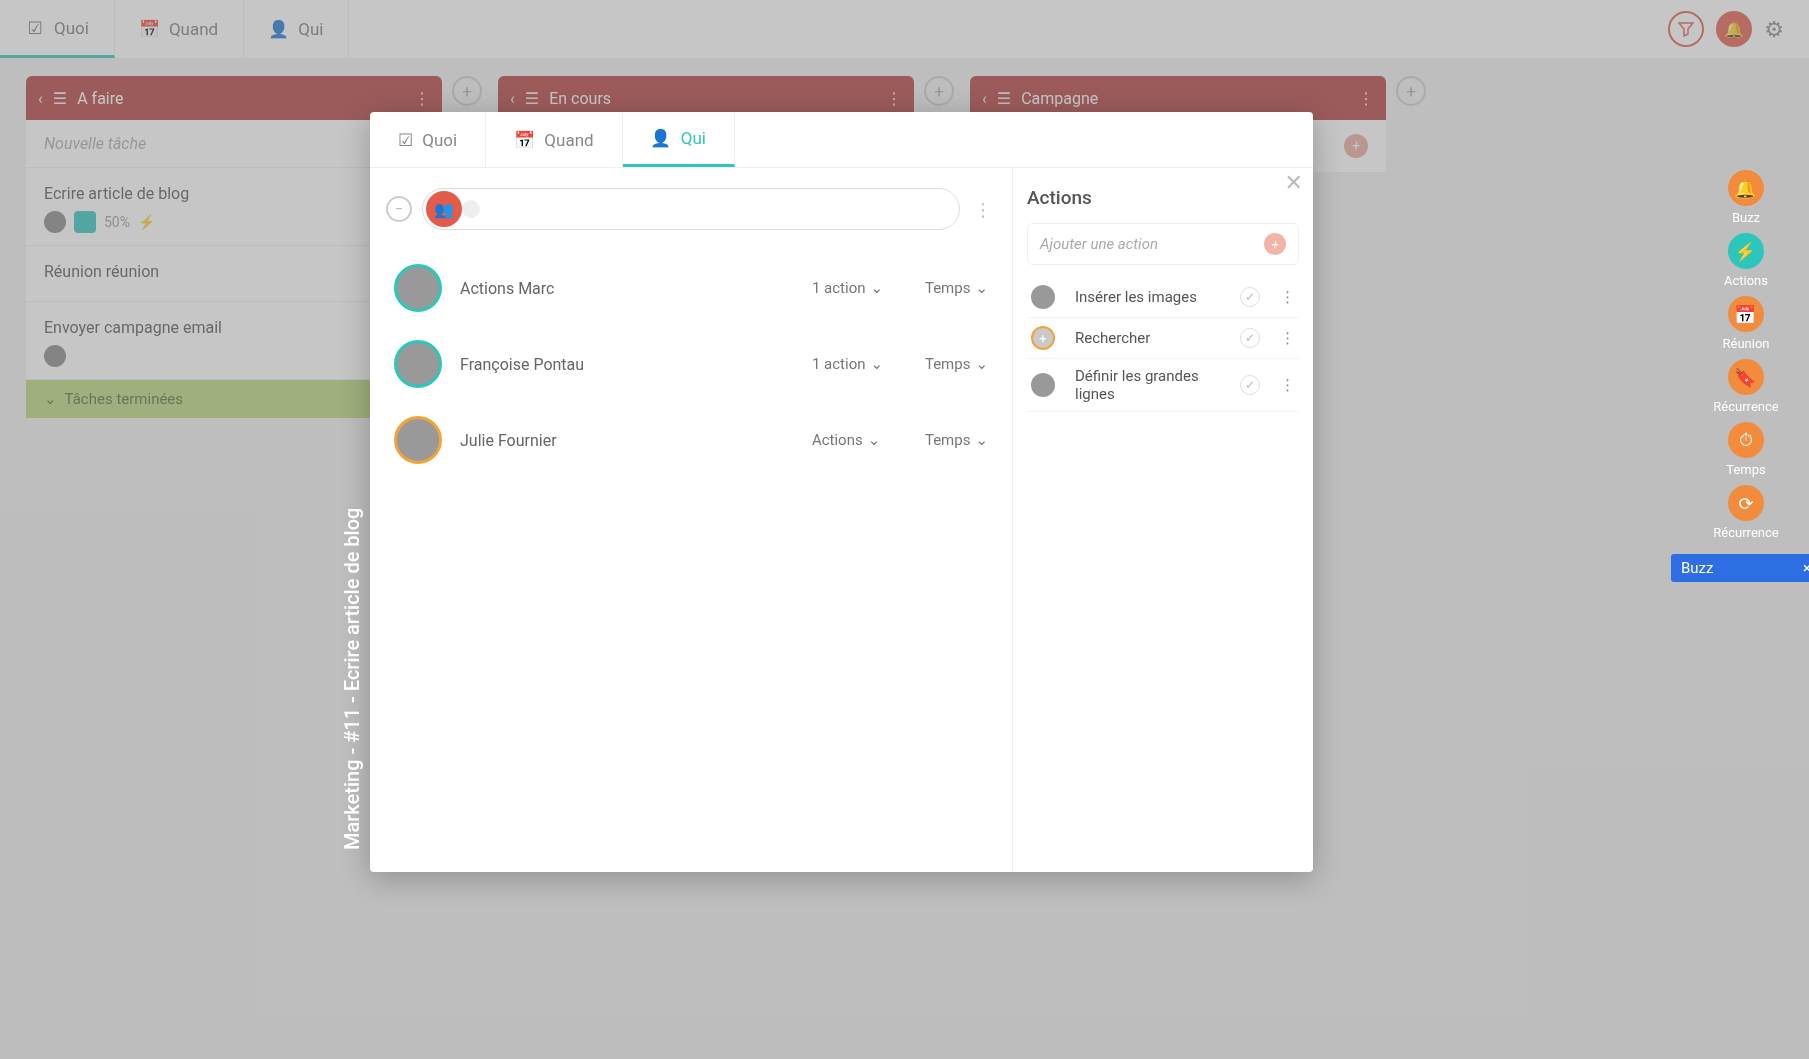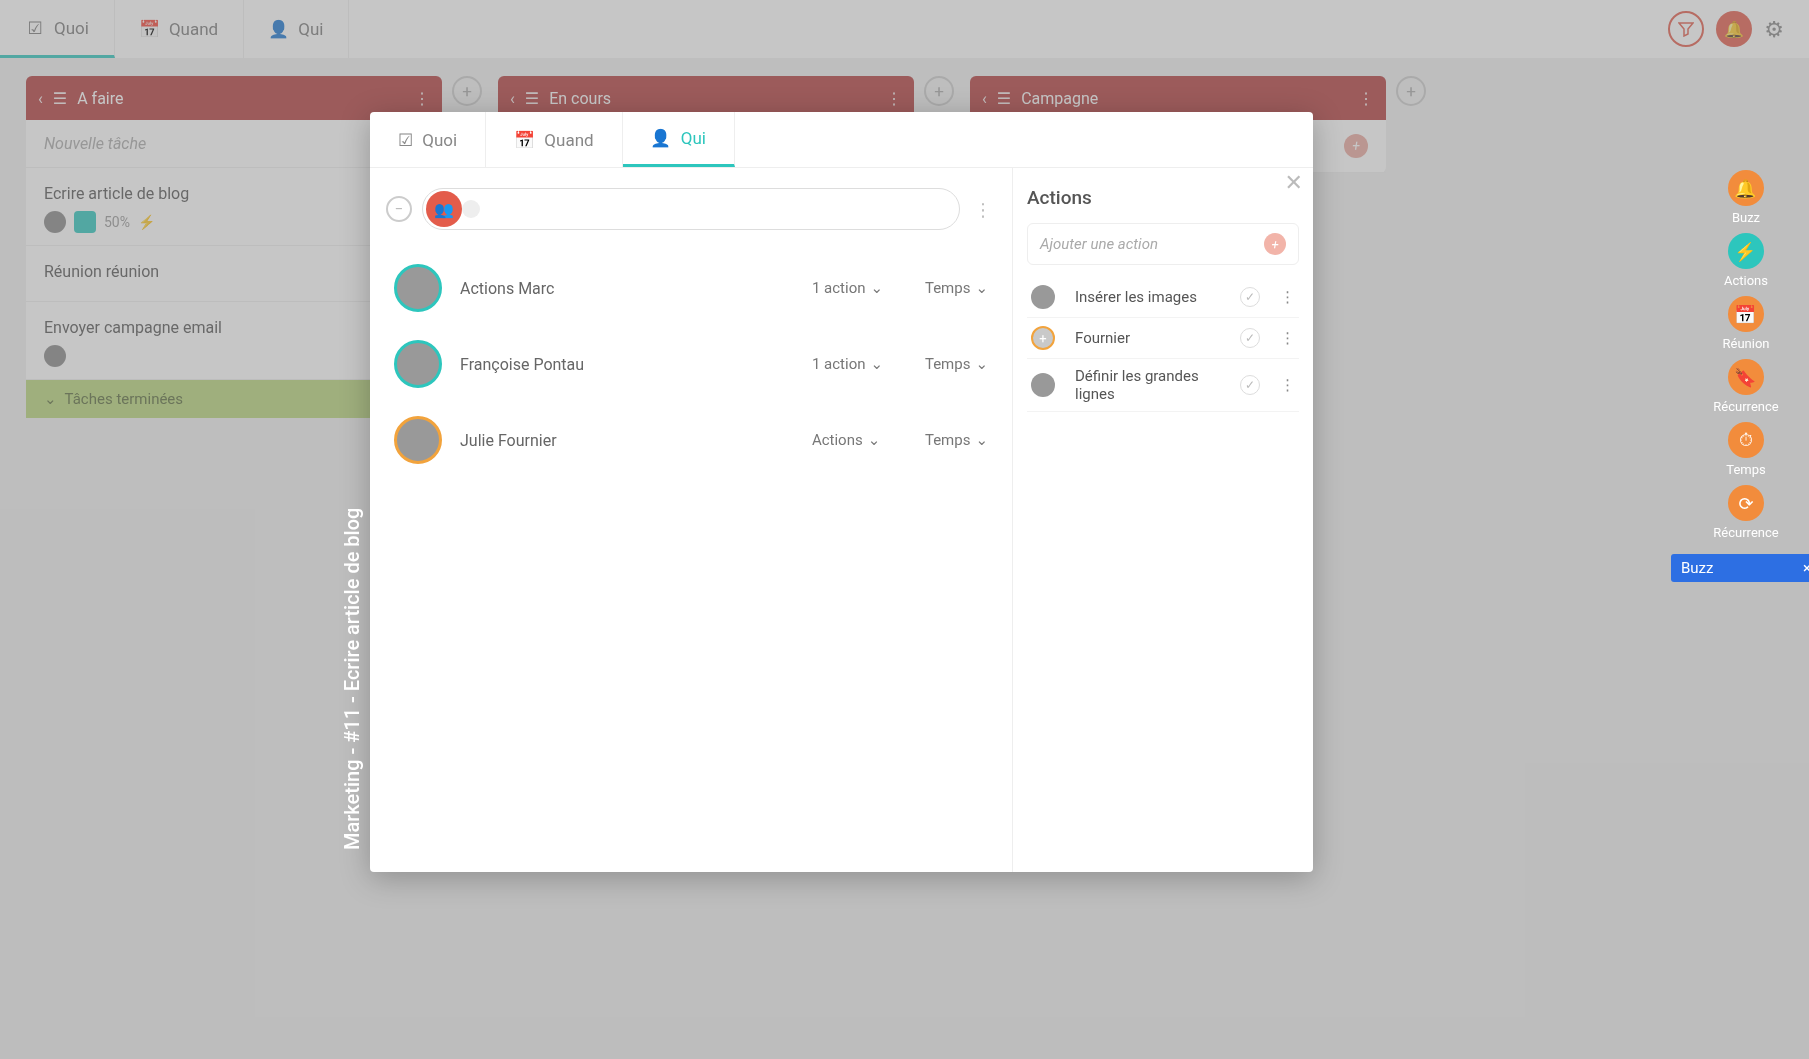--- a/index.html
+++ b/index.html
@@ -271,21 +271,21 @@
         <span class="plus">+</span>
       </div>
       <div class="action-item">
         <span class="av"></span>
         <span class="title">Insérer les images</span>
         <span class="chk">✓</span>
         <span class="dots">⋮</span>
       </div>
       <div class="action-item sel">
         <span class="av">+</span>
-        <span class="title">Fournier</span>
+        <span class="title">Rechercher</span>
         <span class="chk">✓</span>
         <span class="dots">⋮</span>
       </div>
       <div class="action-item">
         <span class="av"></span>
         <span class="title">Définir les grandes lignes</span>
         <span class="chk">✓</span>
         <span class="dots">⋮</span>
       </div>
     </div>

